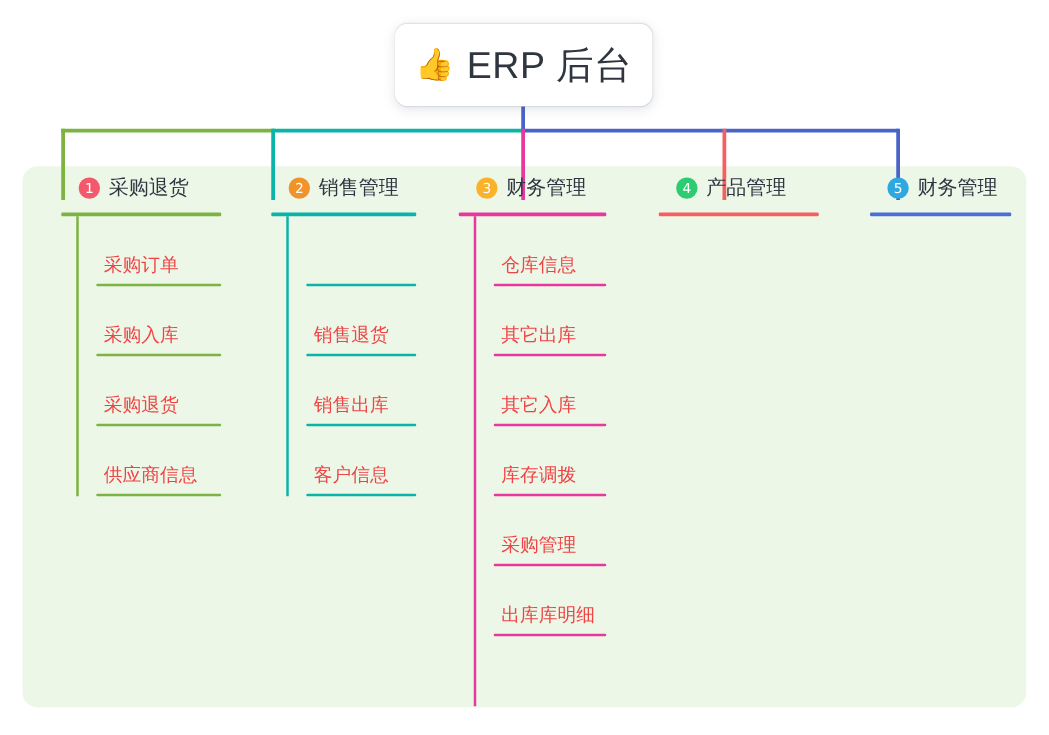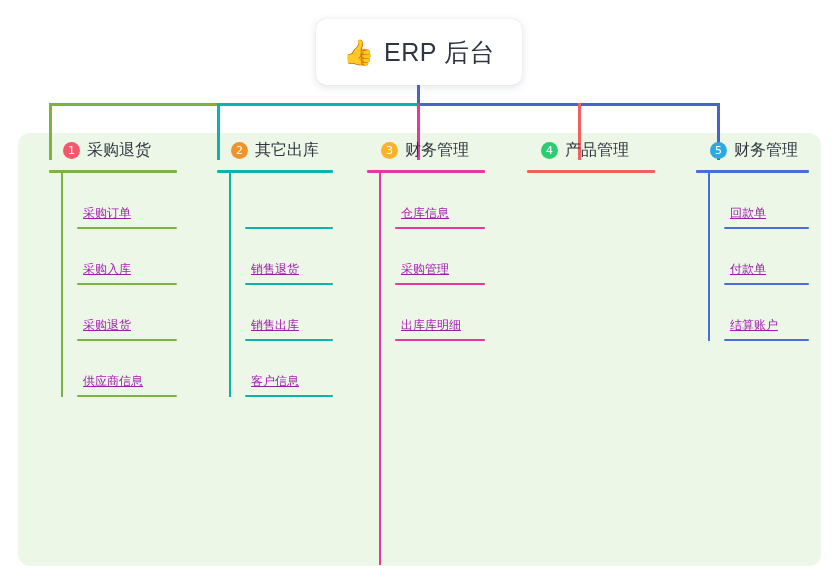--- a/index.html
+++ b/index.html
@@ -39,21 +39,21 @@
     justify-content: center;
     gap: 10px;
     z-index: 6;
   }
   .root-emoji {
     font-size: 25px;
     line-height: 1;
     display: inline-block;
   }
   .root-title {
-    font-size: 25px;
+    font-size: 30px;
     color: #2f3640;
     letter-spacing: 0.5px;
     white-space: nowrap;
   }
 
   
   .conn {
     position: absolute;
     z-index: 3;
   }
@@ -148,26 +148,25 @@
   }
   .sub-item {
     position: relative;
     height: 56px;
     padding-left: 16px;
     display: flex;
     flex-direction: column;
     justify-content: flex-end;
   }
   .sub-label {
-    font-size: 12px;
-    color: #a21caf;
+    font-size: 15px;
+    color: #ef4444;
     padding-bottom: 5px;
     padding-left: 6px;
     white-space: nowrap;
-    text-decoration: underline;
   }
   .sub-rule {
     height: 2px;
     width: 100%;
     border-radius: 1px;
   }
 </style>
 </head>
 <body>
 
@@ -213,21 +212,21 @@
           </div>
           <div class="sub-item">
             <div class="sub-label">供应商信息</div>
             <div class="sub-rule" style="background: rgb(124, 179, 66);"></div>
           </div>
         </div>
       </div>
       <div class="column" style="left: 199px; width: 116px;">
         <div class="col-head">
           <span class="badge" style="background: rgb(240, 147, 43);">2</span>
-          <span class="col-title">其它出库</span>
+          <span class="col-title">销售管理</span>
         </div>
         <div class="col-rule" style="background: rgb(10, 180, 168);"></div>
         <div class="subtree">
           <div class="spine" style="background: rgb(10, 180, 168); height: 224px;"></div>
           <div class="sub-item">
             <div class="sub-rule" style="background: rgb(10, 180, 168);"></div>
           </div>
           <div class="sub-item">
             <div class="sub-label">销售退货</div>
             <div class="sub-rule" style="background: rgb(10, 180, 168);"></div>
@@ -248,20 +247,32 @@
           <span class="col-title">财务管理</span>
         </div>
         <div class="col-rule" style="background: rgb(232, 56, 158);"></div>
         <div class="subtree">
           <div class="spine" style="background: rgb(232, 56, 158); height: 392px;"></div>
           <div class="sub-item">
             <div class="sub-label">仓库信息</div>
             <div class="sub-rule" style="background: rgb(232, 56, 158);"></div>
           </div>
           <div class="sub-item">
+            <div class="sub-label">其它出库</div>
+            <div class="sub-rule" style="background: rgb(232, 56, 158);"></div>
+          </div>
+          <div class="sub-item">
+            <div class="sub-label">其它入库</div>
+            <div class="sub-rule" style="background: rgb(232, 56, 158);"></div>
+          </div>
+          <div class="sub-item">
+            <div class="sub-label">库存调拨</div>
+            <div class="sub-rule" style="background: rgb(232, 56, 158);"></div>
+          </div>
+          <div class="sub-item">
             <div class="sub-label">采购管理</div>
             <div class="sub-rule" style="background: rgb(232, 56, 158);"></div>
           </div>
           <div class="sub-item">
             <div class="sub-label">出库库明细</div>
             <div class="sub-rule" style="background: rgb(232, 56, 158);"></div>
           </div>
         </div>
       </div>
       <div class="column" style="left: 509px; width: 128px;">
@@ -270,31 +281,16 @@
           <span class="col-title">产品管理</span>
         </div>
         <div class="col-rule" style="background: rgb(246, 95, 95);"></div>
       </div>
       <div class="column" style="left: 678px; width: 113px;">
         <div class="col-head">
           <span class="badge" style="background: rgb(47, 168, 224);">5</span>
           <span class="col-title">财务管理</span>
         </div>
         <div class="col-rule" style="background: rgb(74, 111, 212);"></div>
-        <div class="subtree">
-          <div class="spine" style="background: rgb(74, 111, 212); height: 168px;"></div>
-          <div class="sub-item">
-            <div class="sub-label">回款单</div>
-            <div class="sub-rule" style="background: rgb(74, 111, 212);"></div>
-          </div>
-          <div class="sub-item">
-            <div class="sub-label">付款单</div>
-            <div class="sub-rule" style="background: rgb(74, 111, 212);"></div>
-          </div>
-          <div class="sub-item">
-            <div class="sub-label">结算账户</div>
-            <div class="sub-rule" style="background: rgb(74, 111, 212);"></div>
-          </div>
-        </div>
       </div>
     </div>
 
 </div>
 
 </body></html>

